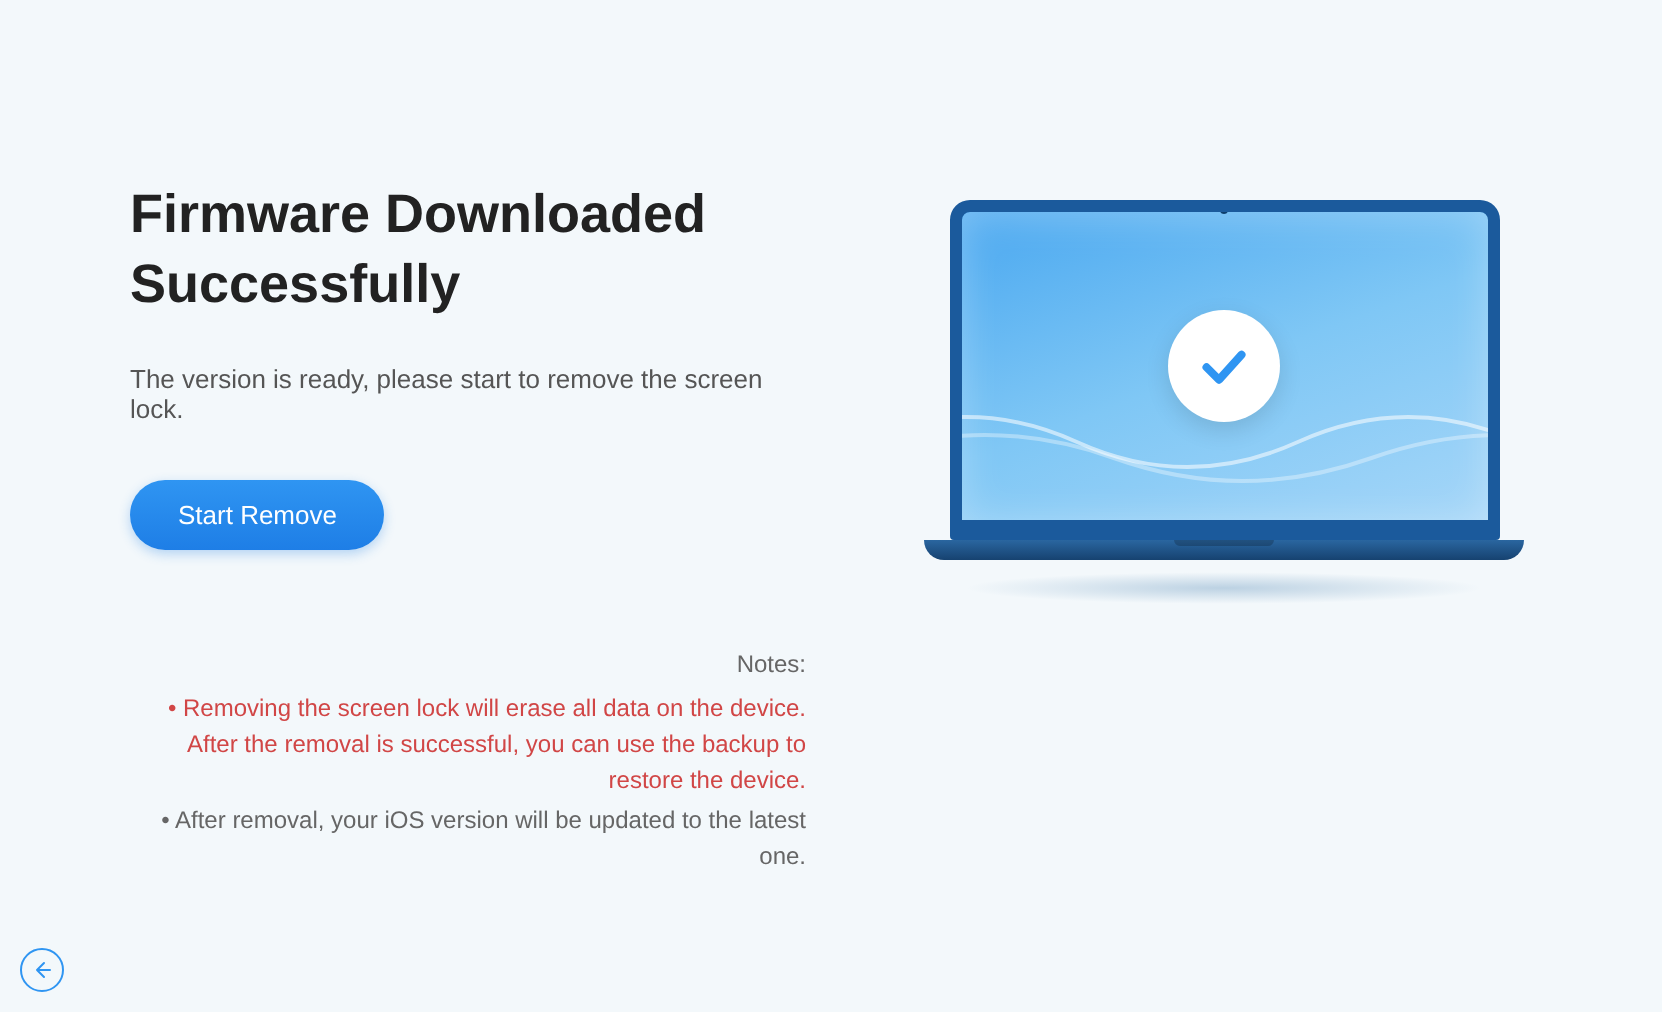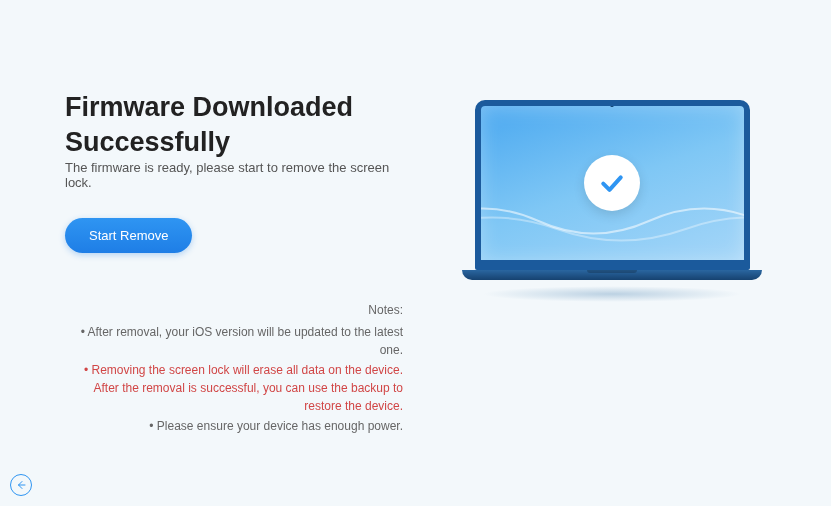--- a/index.html
+++ b/index.html
@@ -22,21 +22,21 @@
     }
     .left {
       flex: 1;
       max-width: 380px;
     }
     .title {
       font-size: 27px;
       font-weight: 600;
       color: #222;
       line-height: 1.3;
-      margin-bottom: 0;
+      margin-bottom: 22px;
     }
     .subtitle {
       font-size: 13px;
       color: #555;
       margin-bottom: 28px;
     }
     .btn-primary {
       background: linear-gradient(180deg, #2f95f2 0%, #1e7ee6 100%);
       color: #fff;
       border: none;
@@ -160,28 +160,27 @@
       justify-content: center;
       cursor: pointer;
     }
   </style>
 </head>
 <body>
 
 <div class="container">
   <div class="left">
     <h1 class="title">Firmware Downloaded Successfully</h1>
-    <p class="subtitle">The firmware is ready, please start to remove the screen lock.</p>
+    <p class="subtitle">The version is ready, please start to remove the screen lock.</p>
     <button class="btn-primary">Start Remove</button>
 
     <div class="notes-section">
       <div class="notes-label">Notes:</div>
+      <div class="note-line note-warning">• Removing the screen lock will erase all data on the device. After the removal is successful, you can use the backup to restore the device.</div>
       <div class="note-line">• After removal, your iOS version will be updated to the latest one.</div>
-      <div class="note-line note-warning">• Removing the screen lock will erase all data on the device. After the removal is successful, you can use the backup to restore the device.</div>
-      <div class="note-line">• Please ensure your device has enough power.</div>
     </div>
   </div>
 
   <div class="right">
     <div class="laptop">
       <div class="laptop-screen">
         <div class="laptop-camera"></div>
         <svg class="wave" viewBox="0 0 400 60" preserveAspectRatio="none">
           <path d="M0,30 Q60,5 120,30 T240,30 T360,30 T480,30" fill="none" stroke="rgba(255,255,255,0.55)" stroke-width="2"></path>
           <path d="M0,38 Q70,15 140,38 T280,38 T420,38" fill="none" stroke="rgba(255,255,255,0.35)" stroke-width="2"></path>

